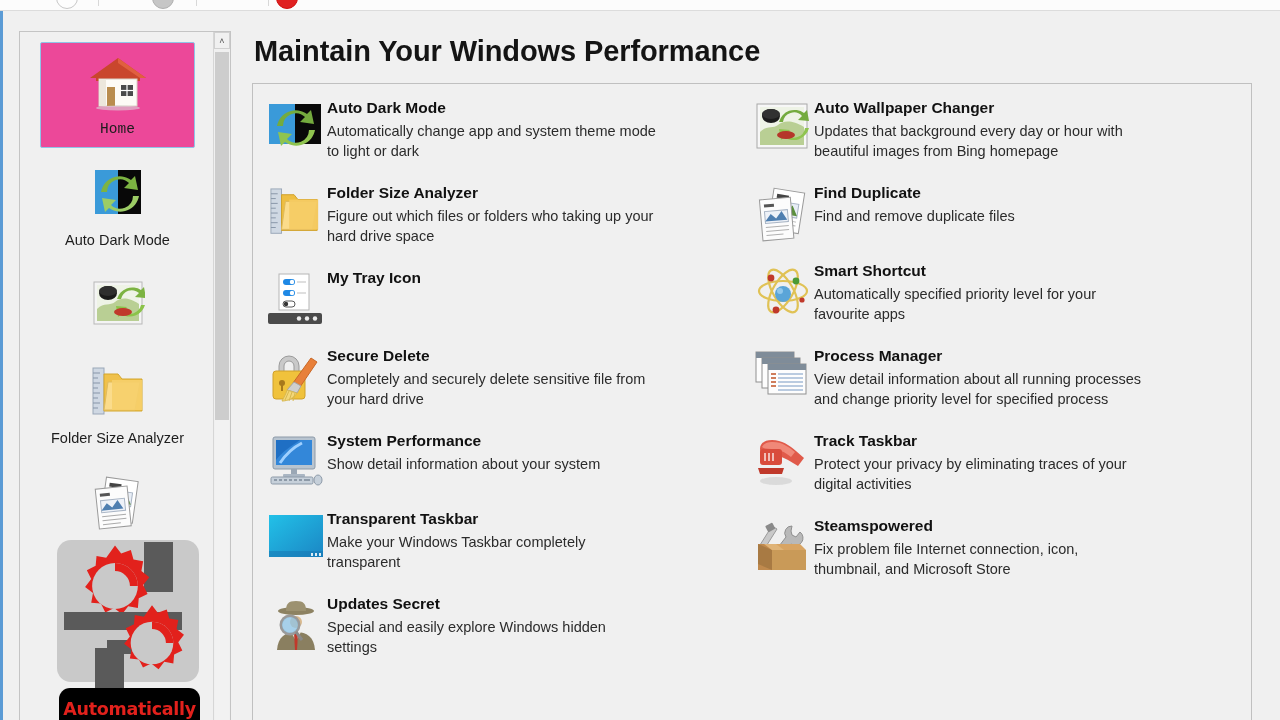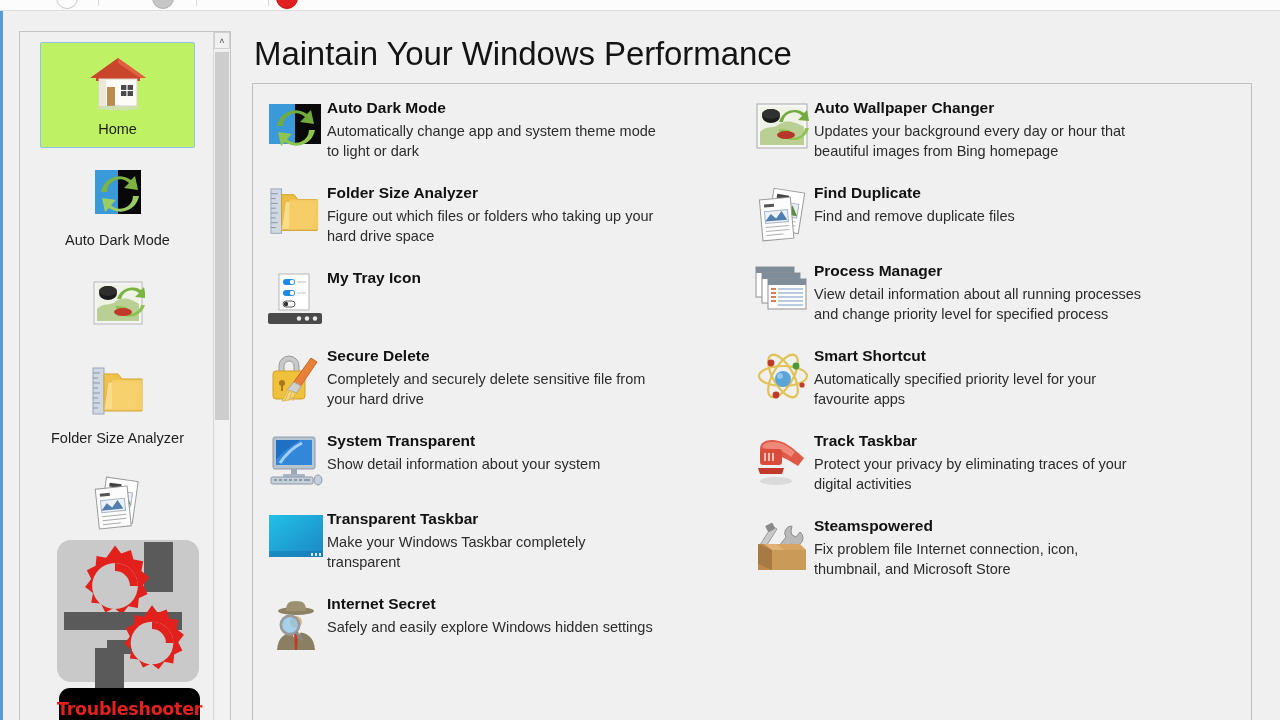--- a/index.html
+++ b/index.html
@@ -51,22 +51,23 @@
     padding: 10px 0 0 0;
   }
   .side-item {
     width: 155px; margin: 0 auto 5px auto;
     padding: 8px 4px 8px 4px;
     text-align: center;
     border: 1px solid transparent;
     border-radius: 2px;
   }
   .side-item.selected {
-    background: #bef264;
+    background: #ec4899;
     border-color: #8fc4e8;
+    font-family: Liberation Mono, monospace;
   }
   .side-item .s-ico {
     height: 64px; display: flex; align-items: center; justify-content: center;
   }
   .side-item .s-lbl {
     margin-top: 4px;
     font-size: 14.5px; color: #1d1d1d; line-height: 20px;
     white-space: pre-line;
   }
 
@@ -87,21 +88,21 @@
     background: #cdcdcd;
   }
   .sbar .sb-track {
     position: absolute; left: 1px; top: 388px; width: 14px; bottom: 0;
     background: #f2f2f2;
   }
 
   
   .main { position: absolute; left: 249px; top: 19px; right: 12px; bottom: 0; }
   .page-title {
-    font-size: 33px; font-weight: normal; color: #141414;
+    font-size: 29px; font-weight: bold; color: #141414;
     letter-spacing: -0.1px;
     margin: 4px 0 0 2px;
   }
   .feature-box {
     position: absolute; left: 0; top: 52px; right: 16px; bottom: -8px;
     border: 1px solid #c0c0c0;
     background: #f0f0f0;
   }
   .cols { display: flex; padding: 14px 0 0 0; }
   .col { width: 50%; padding: 0 14px 0 14px; }
@@ -321,21 +322,21 @@
         </div>
         <div class="wm-bar b2"></div>
         <div class="wm-gear g2">
           <svg width="82" height="82" viewBox="0 0 100 100">
             <path d="M50 4l7 9 11-4 3 11 11 2-2 11 9 7-7 9 5 10-10 5-1 11-11-2-7 9-9-7-10 5-5-10-11-1 2-11-9-7 7-9-5-10 10-5 1-11 11 2z" fill="#e2211c"></path>
             <circle cx="50" cy="50" r="26" fill="#c9c9c9"></circle>
             <path d="M50 24a26 26 0 0 1 26 26h-9a17 17 0 0 0-17-17z" fill="#e2211c"></path>
           </svg>
         </div>
         <div class="wm-badge">
-          <span>Troubleshooter</span>
+          <span>Automatically</span>
         </div>
       </div>
     </div>
 
     <div class="main">
       <div class="page-title">Maintain Your Windows Performance</div>
 
       <div class="feature-box">
         <div class="cols">
 
@@ -443,21 +444,21 @@
                     <rect x="17" y="44" width="3" height="2"></rect>
                     <rect x="22" y="44" width="3" height="2"></rect>
                     <rect x="27" y="44" width="3" height="2"></rect>
                     <rect x="32" y="44" width="3" height="2"></rect>
                     <rect x="37" y="44" width="6" height="2"></rect>
                   </g>
                   <ellipse cx="51" cy="45" rx="4" ry="5" fill="#c6d0da" stroke="#8d9aa8"></ellipse>
                 </svg>
               </div>
               <div class="f-txt">
-                <div class="f-name">System Transparent</div>
+                <div class="f-name">System Performance</div>
                 <div class="f-desc">Show detail information about your system</div>
               </div>
             </div>
 
             <div class="feat">
               <div class="f-ico">
                 <svg width="58" height="48" viewBox="0 0 58 48">
                   <defs>
                     <linearGradient id="ttb" x1="0" y1="0" x2="1" y2="1">
                       <stop offset="0" stop-color="#22c1e8"></stop>
@@ -487,22 +488,22 @@
                   <path d="M10 52c1-13 8-18 19-18s18 5 19 18z" fill="#8a7f60"></path>
                   <path d="M24 34l5 9 5-9z" fill="#e8e4da"></path>
                   <path d="M27 35h4l-1 17h-2z" fill="#c0392b"></path>
                   <circle cx="29" cy="24" r="6" fill="#d9b98e"></circle>
                   <circle cx="23" cy="27" r="9" fill="none" stroke="#9a9a9a" stroke-width="3"></circle>
                   <circle cx="23" cy="27" r="8" fill="#8fc6e8" opacity=".75"></circle>
                   <line x1="29" y1="34" x2="35" y2="42" stroke="#8a8a8a" stroke-width="3"></line>
                 </svg>
               </div>
               <div class="f-txt">
-                <div class="f-name">Internet Secret</div>
-                <div class="f-desc">Safely and easily explore Windows hidden settings</div>
+                <div class="f-name">Updates Secret</div>
+                <div class="f-desc">Special and easily explore Windows hidden settings</div>
               </div>
             </div>
 
           </div>
 
           <div class="col right">
 
             <div class="feat">
               <div class="f-ico">
                 <svg width="56" height="52" viewBox="0 0 56 52">
@@ -511,21 +512,21 @@
                   <path d="M5 30c7-7 13-3 18-7s13-6 26 2v18H5z" fill="#b9cf94"></path>
                   <ellipse cx="16" cy="14" rx="9" ry="7" fill="#1c1c1c"></ellipse>
                   <ellipse cx="16" cy="12" rx="9" ry="5" fill="#313131"></ellipse>
                   <path d="M28 20a11 11 0 0 1 19-6l-4 4 11 1-2-11-3 3a16 16 0 0 0-25 9z" fill="#74ab3e"></path>
                   <path d="M50 26a11 11 0 0 1-19 6l4-4-11-1 2 11 3-3a16 16 0 0 0 25-9z" fill="#8fc44f"></path>
                   <ellipse cx="31" cy="33" rx="9" ry="4" fill="#b5362a"></ellipse>
                 </svg>
               </div>
               <div class="f-txt">
                 <div class="f-name">Auto Wallpaper Changer</div>
-                <div class="f-desc">Updates your background every day or hour that beautiful images from Bing homepage</div>
+                <div class="f-desc">Updates that background every day or hour with beautiful images from Bing homepage</div>
               </div>
             </div>
 
             <div class="feat">
               <div class="f-ico">
                 <svg width="58" height="56" viewBox="0 0 58 56">
                   <g transform="rotate(9 29 28)">
                     <rect x="16" y="3" width="31" height="41" fill="#fff" stroke="#9a9a9a"></rect>
                     <rect x="20" y="8" width="12" height="4" fill="#444"></rect>
                     <rect x="20" y="15" width="23" height="14" fill="#e8eef6" stroke="#a8b4c4"></rect>
@@ -545,20 +546,42 @@
                       <line x1="11" y1="39" x2="34" y2="39"></line>
                       <line x1="11" y1="43" x2="34" y2="43"></line>
                       <line x1="11" y1="47" x2="28" y2="47"></line>
                     </g>
                   </g>
                 </svg>
               </div>
               <div class="f-txt">
                 <div class="f-name">Find Duplicate</div>
                 <div class="f-desc">Find and remove duplicate files</div>
+              </div>
+            </div>
+
+            <div class="feat">
+              <div class="f-ico">
+                <svg width="56" height="52" viewBox="0 0 56 52">
+                  <g fill="none" stroke="#e0c255" stroke-width="2.2">
+                    <ellipse cx="28" cy="26" rx="24" ry="10"></ellipse>
+                    <ellipse cx="28" cy="26" rx="24" ry="10" transform="rotate(60 28 26)"></ellipse>
+                    <ellipse cx="28" cy="26" rx="24" ry="10" transform="rotate(-60 28 26)"></ellipse>
+                  </g>
+                  <circle cx="28" cy="29" r="8" fill="#5aa5d8"></circle>
+                  <circle cx="25" cy="26" r="3" fill="#9ed0f0" opacity=".8"></circle>
+                  <circle cx="16" cy="13" r="3.4" fill="#c0392b"></circle>
+                  <circle cx="41" cy="16" r="3.4" fill="#4a9a35"></circle>
+                  <circle cx="21" cy="45" r="3.4" fill="#c0392b"></circle>
+                  <circle cx="47" cy="35" r="2.6" fill="#c0392b"></circle>
+                </svg>
+              </div>
+              <div class="f-txt">
+                <div class="f-name">Smart Shortcut</div>
+                <div class="f-desc">Automatically specified priority level for your favourite apps</div>
               </div>
             </div>
 
             <div class="feat">
               <div class="f-ico">
                 <svg width="58" height="50" viewBox="0 0 58 50">
                   <rect x="2" y="2" width="38" height="30" fill="#fdfdfd" stroke="#8f8f8f"></rect>
                   <rect x="2" y="2" width="38" height="6" fill="#7f8c99"></rect>
                   <rect x="8" y="8" width="38" height="30" fill="#fdfdfd" stroke="#8f8f8f"></rect>
                   <rect x="8" y="8" width="38" height="6" fill="#7f8c99"></rect>
@@ -580,42 +603,20 @@
                 </svg>
               </div>
               <div class="f-txt">
                 <div class="f-name">Process Manager</div>
                 <div class="f-desc">View detail information about all running processes and change priority level for specified process</div>
               </div>
             </div>
 
             <div class="feat">
               <div class="f-ico">
-                <svg width="56" height="52" viewBox="0 0 56 52">
-                  <g fill="none" stroke="#e0c255" stroke-width="2.2">
-                    <ellipse cx="28" cy="26" rx="24" ry="10"></ellipse>
-                    <ellipse cx="28" cy="26" rx="24" ry="10" transform="rotate(60 28 26)"></ellipse>
-                    <ellipse cx="28" cy="26" rx="24" ry="10" transform="rotate(-60 28 26)"></ellipse>
-                  </g>
-                  <circle cx="28" cy="29" r="8" fill="#5aa5d8"></circle>
-                  <circle cx="25" cy="26" r="3" fill="#9ed0f0" opacity=".8"></circle>
-                  <circle cx="16" cy="13" r="3.4" fill="#c0392b"></circle>
-                  <circle cx="41" cy="16" r="3.4" fill="#4a9a35"></circle>
-                  <circle cx="21" cy="45" r="3.4" fill="#c0392b"></circle>
-                  <circle cx="47" cy="35" r="2.6" fill="#c0392b"></circle>
-                </svg>
-              </div>
-              <div class="f-txt">
-                <div class="f-name">Smart Shortcut</div>
-                <div class="f-desc">Automatically specified priority level for your favourite apps</div>
-              </div>
-            </div>
-
-            <div class="feat">
-              <div class="f-ico">
                 <svg width="58" height="52" viewBox="0 0 58 52">
                   <path d="M6 14c0-6 5-9 12-9 10 0 17 5 24 11l8 7-6 8-10-6c-7-4-14-6-22-6-4 0-6-2-6-5z" fill="#e05a4a"></path>
                   <path d="M8 12c2-4 6-5 11-5 9 0 16 5 22 10l-4 5c-6-5-12-8-20-8-5 0-8-1-9-2z" fill="#f08878"></path>
                   <rect x="6" y="14" width="22" height="16" rx="3" fill="#d94c3c"></rect>
                   <g stroke="#ffffff" stroke-width="1.6" opacity=".8">
                     <line x1="11" y1="18" x2="11" y2="26"></line>
                     <line x1="15" y1="18" x2="15" y2="26"></line>
                     <line x1="19" y1="18" x2="19" y2="26"></line>
                   </g>
                   <path d="M4 33h26l-2 6H6z" fill="#c0392b"></path>

